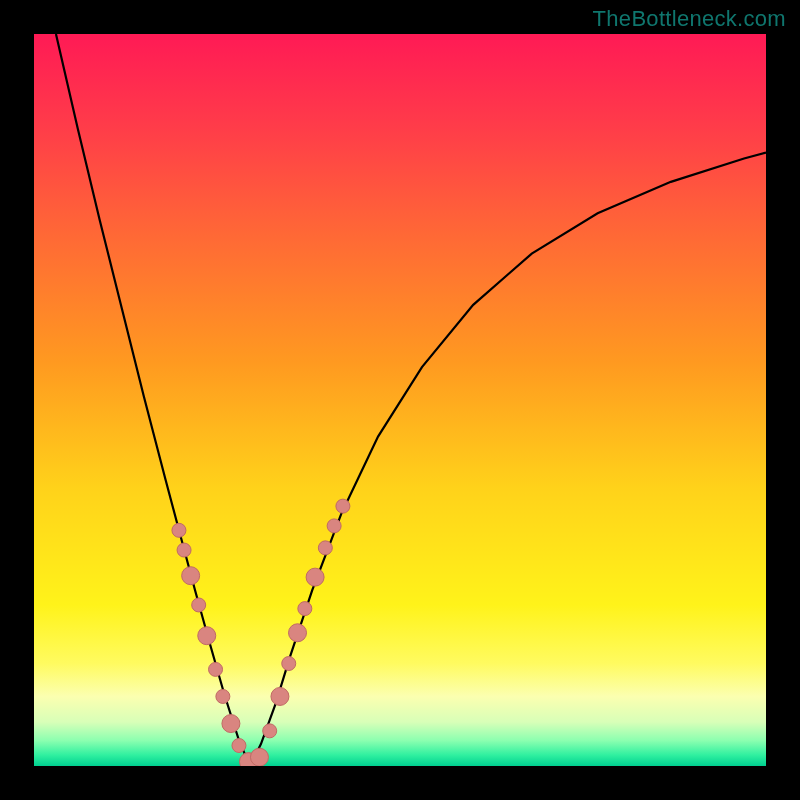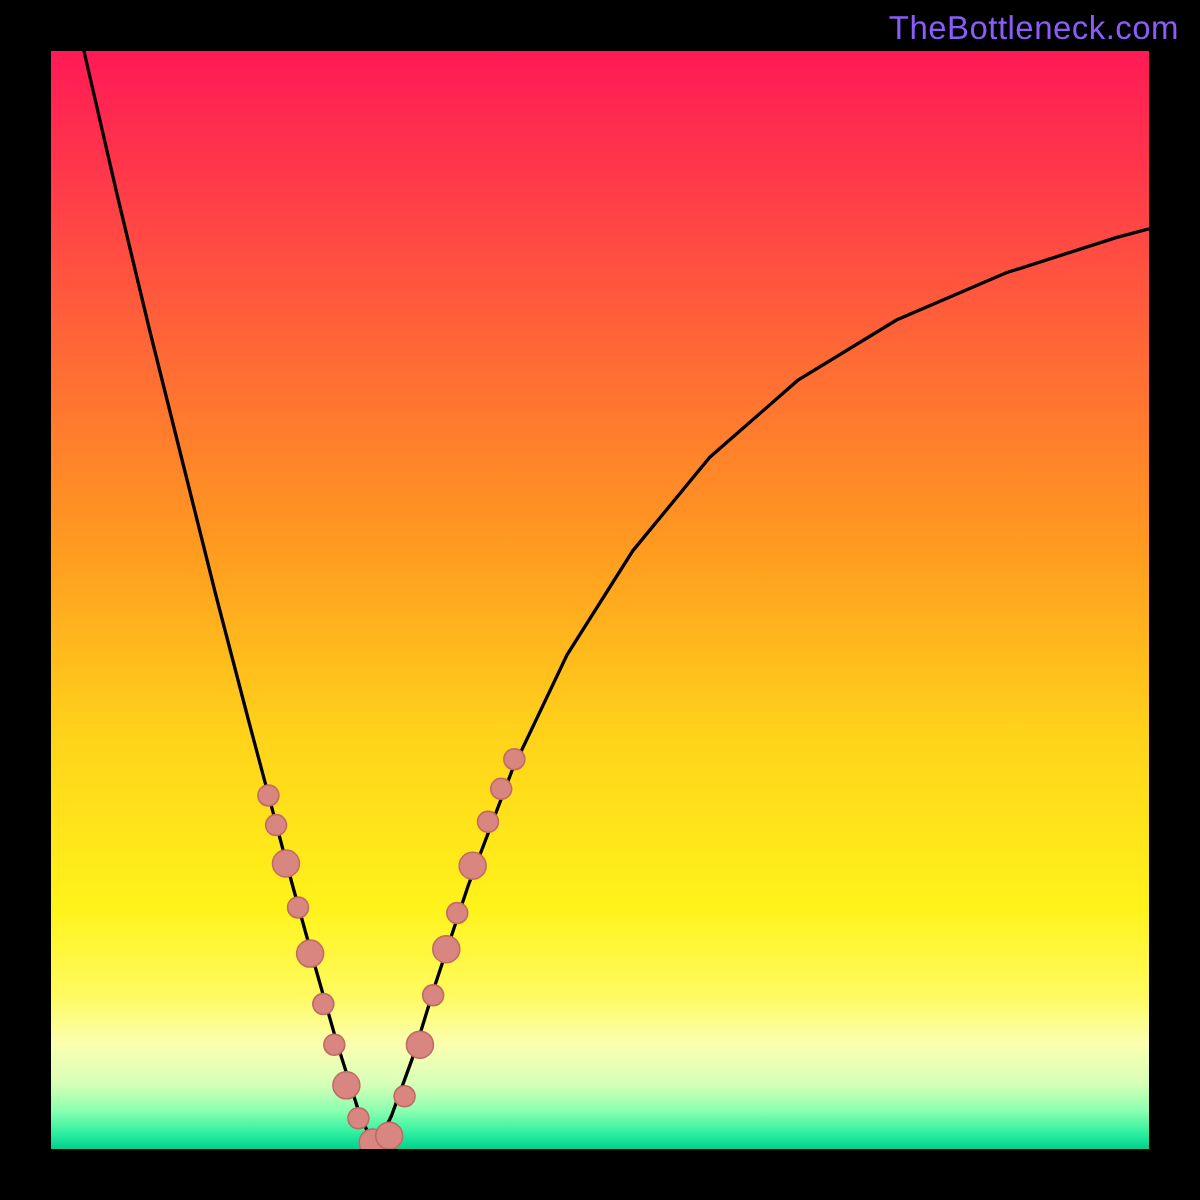--- a/index.html
+++ b/index.html
@@ -9,21 +9,21 @@
     width: 800px;
     height: 800px;
     background: #000;
   }
   .watermark {
     position: absolute;
     top: 6px;
     right: 14px;
     font-family: Arial, Helvetica, sans-serif;
     font-size: 22px;
-    color: #8b5cf6;
+    color: #0f766e;
     font-weight: 500;
     letter-spacing: 0.3px;
     z-index: 10;
     text-align: right;
   }
   .plot {
     position: absolute;
     left: 34px;
     top: 34px;
     width: 732px;

